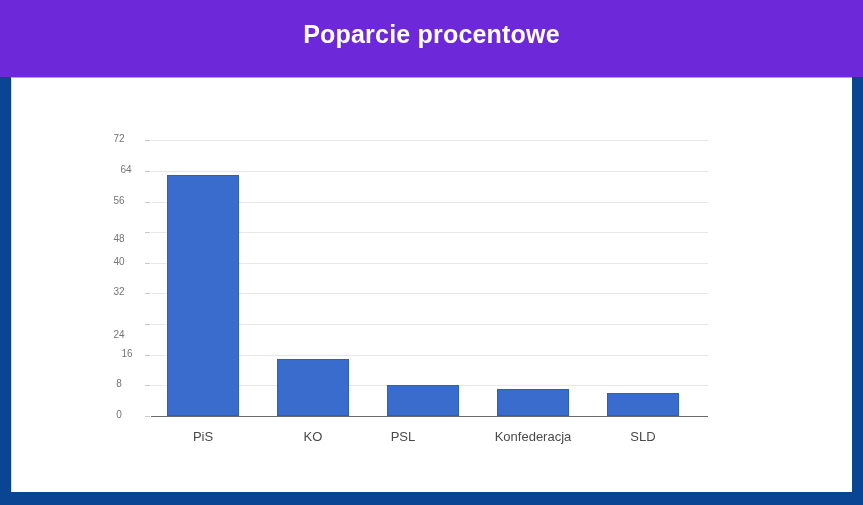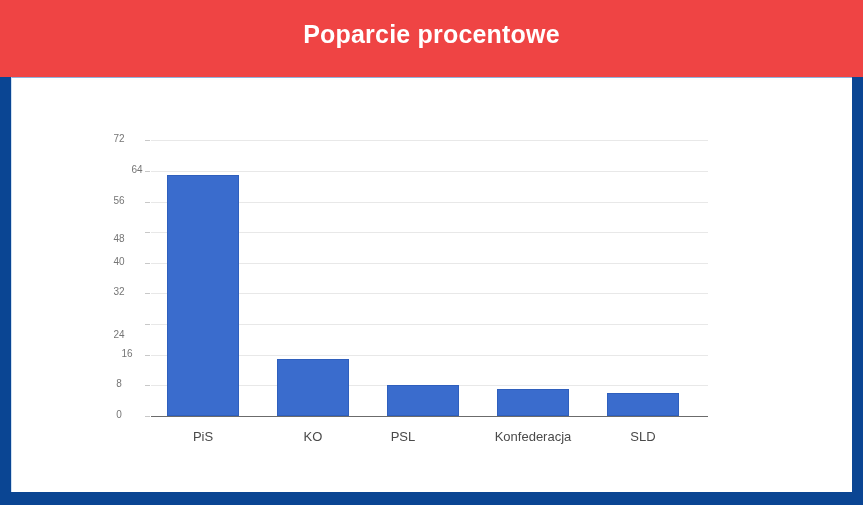--- a/index.html
+++ b/index.html
@@ -25,21 +25,21 @@
   
   #header {
     position: absolute;
     left: 0;
     top: 0;
     width: 863px;
     height: 77px;
     display: flex;
     align-items: center;
     justify-content: center;
-    background: #ef4444;
+    background: #6d28d9;
   }
 
   #header-title {
     color: #ffffff;
     font-size: 25px;
     font-weight: bold;
     letter-spacing: 0.2px;
     line-height: 1;
     padding-bottom: 8px;
   }
@@ -141,21 +141,21 @@
         <div class="tick-stub" style="top: 185px; left: 133px;"></div>
         <div class="tick-label" style="top: 179px; left: 87px;">40</div>
         <div class="gridline" style="top: 154px;"></div>
         <div class="tick-stub" style="top: 154px; left: 133px;"></div>
         <div class="tick-label" style="top: 148px; left: 87px; margin-top: 8px;">48</div>
         <div class="gridline" style="top: 124px;"></div>
         <div class="tick-stub" style="top: 124px; left: 133px;"></div>
         <div class="tick-label" style="top: 118px; left: 87px;">56</div>
         <div class="gridline" style="top: 93px;"></div>
         <div class="tick-stub" style="top: 93px; left: 133px;"></div>
-        <div class="tick-label" style="top: 87px; left: 105px;">64</div>
+        <div class="tick-label" style="top: 87px; left: 94px;">64</div>
         <div class="gridline" style="top: 62px;"></div>
         <div class="tick-stub" style="top: 62px; left: 133px;"></div>
         <div class="tick-label" style="top: 56px; left: 87px;">72</div>
         <div class="bar" title="PiS: 63" style="left: 155px; width: 72px; height: 241px; top: 97px; background: rgb(58, 108, 205); border-color: rgb(47, 95, 189);"></div>
         <div class="cat-label" style="top: 352px; left: 136px; width: 110px;">PiS</div>
         <div class="bar" title="KO: 15" style="left: 265px; width: 72px; height: 57px; top: 281px; background: rgb(58, 108, 205); border-color: rgb(47, 95, 189);"></div>
         <div class="cat-label" style="top: 352px; left: 246px; width: 110px;">KO</div>
         <div class="bar" title="PSL: 8" style="left: 375px; width: 72px; height: 31px; top: 307px; background: rgb(58, 108, 205); border-color: rgb(47, 95, 189);"></div>
         <div class="cat-label" style="top: 352px; left: 336px; width: 110px;">PSL</div>
         <div class="bar" title="Konfederacja: 7" style="left: 485px; width: 72px; height: 27px; top: 311px; background: rgb(58, 108, 205); border-color: rgb(47, 95, 189);"></div>

